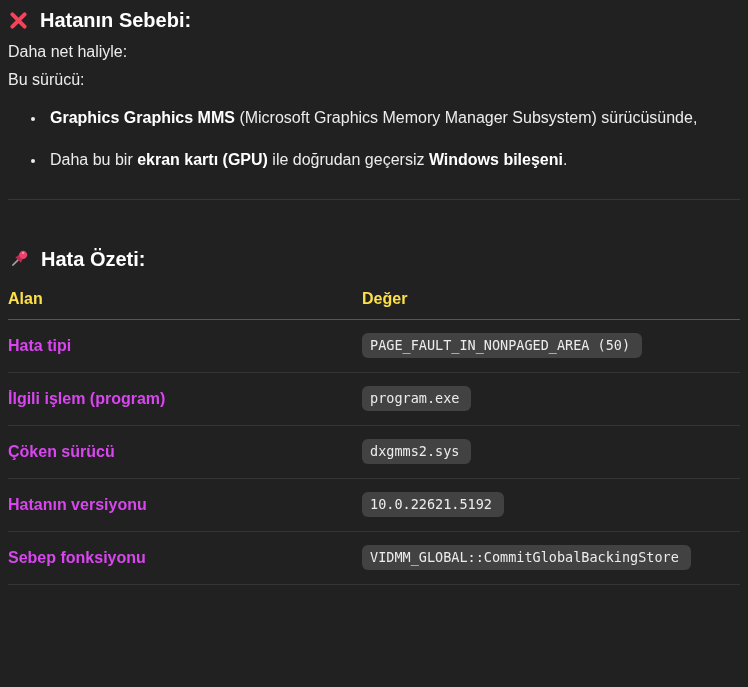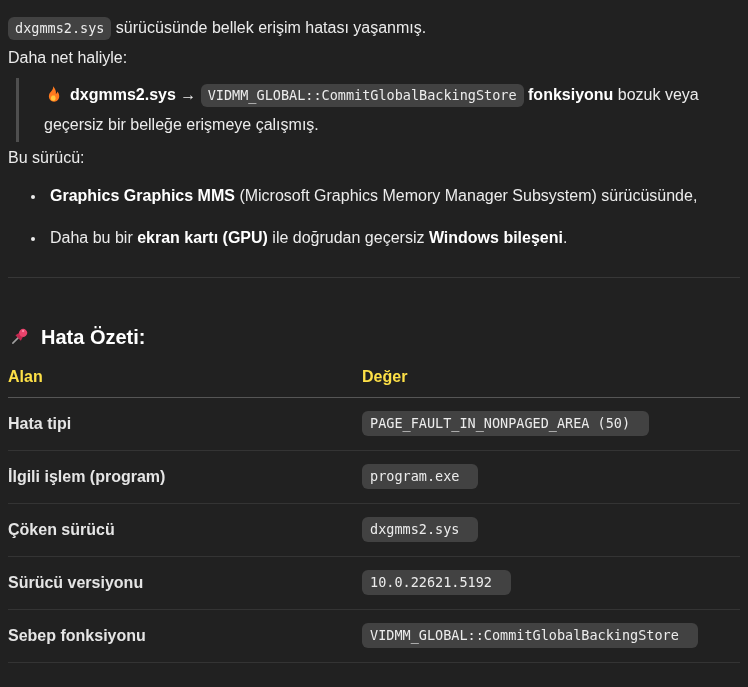--- a/index.html
+++ b/index.html
@@ -53,41 +53,40 @@
   }
   table.summary col.c1{width:354px;}
   table.summary th{
     text-align:left;font-weight:700;color:#fde047;font-size:16px;
     padding:4px 0 11px 0;border-bottom:1px solid #565656;
   }
   table.summary td{
     padding:13px 0 14px 0;border-bottom:1px solid #343434;
     vertical-align:middle;
   }
-  td.field{font-weight:700;color:#e5e5e5;}
-  td.value .chip{padding:3px 19px 4px 8px;}
+  td.field{font-weight:700;color:#d946ef;}
+  td.value .chip{padding:3px 12px 4px 8px;}
 </style>
 </head>
 <body>
 
 <div class="page">
 
+  <h3 class="section-title">
+    <span class="ticon">
+      <svg width="21" height="21" viewBox="0 0 24 24">
+        <path d="M5 5 L19 19 M19 5 L5 19" stroke="#f0455c" stroke-width="4.6" stroke-linecap="round" fill="none"></path>
+      </svg>
+    </span>
+    <span>Hatanın Sebebi:</span>
+  </h3>
 
-  <p class="para"><span class="chip">dxgmms2.sys</span><span> sürücüsünde bellek erişim hatası yaşanmış.</span></p>
 
   <p class="para tight">Daha net haliyle:</p>
 
-  <blockquote class="quote">
-    <span class="ticon">
-      <svg width="18" height="18" viewBox="0 0 24 24">
-        <path fill="#ff7a1f" d="M12 1.8c.7 3-.9 4.8-2.3 6.5C8.2 10 6.5 11.9 6.5 14.9c0 4 2.7 7.3 6.9 7.3s6.9-3.2 6.9-7.2c0-2.7-1.2-4.6-2.5-6.2-.1 1.6-.9 2.7-2 3.1.8-3.2-.9-7.4-3.8-10.1z"></path>
-        <path fill="#ffc83d" d="M13.2 13.2c1.5 1.5 2.3 2.7 2.3 4.4 0 2-1.3 3.5-3.2 3.5-1.8 0-3.2-1.4-3.2-3.4 0-1.6.9-2.9 2-4.1.5.9 1.4 1.3 2.1-.4z"></path>
-      </svg>
-    </span><b>dxgmms2.sys</b><span> → </span><span class="chip">VIDMM_GLOBAL::CommitGlobalBackingStore</span><b> fonksiyonu</b><span> bozuk veya geçersiz bir belleğe erişmeye çalışmış.</span>
-  </blockquote>
 
   <p class="para p3">Bu sürücü:</p>
 
   <ul class="bullets">
     <li><b>Graphics Graphics MMS</b><span> (Microsoft Graphics Memory Manager Subsystem) sürücüsünde,</span></li>
     <li><span>Daha bu bir </span><b>ekran kartı (GPU)</b><span> ile doğrudan geçersiz </span><b>Windows bileşeni</b><span>.</span></li>
   </ul>
 
   <hr class="divider">
 
@@ -126,21 +125,21 @@
     <td class="field">İlgili işlem (program)</td>
     <td class="value"><span class="chip">program.exe</span></td>
   </tr>
 
   <tr>
     <td class="field">Çöken sürücü</td>
     <td class="value"><span class="chip">dxgmms2.sys</span></td>
   </tr>
 
   <tr>
-    <td class="field">Sürücü versiyonu</td>
+    <td class="field">Hatanın versiyonu</td>
     <td class="value"><span class="chip">10.0.22621.5192</span></td>
   </tr>
 
   <tr>
     <td class="field">Sebep fonksiyonu</td>
     <td class="value"><span class="chip">VIDMM_GLOBAL::CommitGlobalBackingStore</span></td>
   </tr>
 
 </tbody>
   </table>

